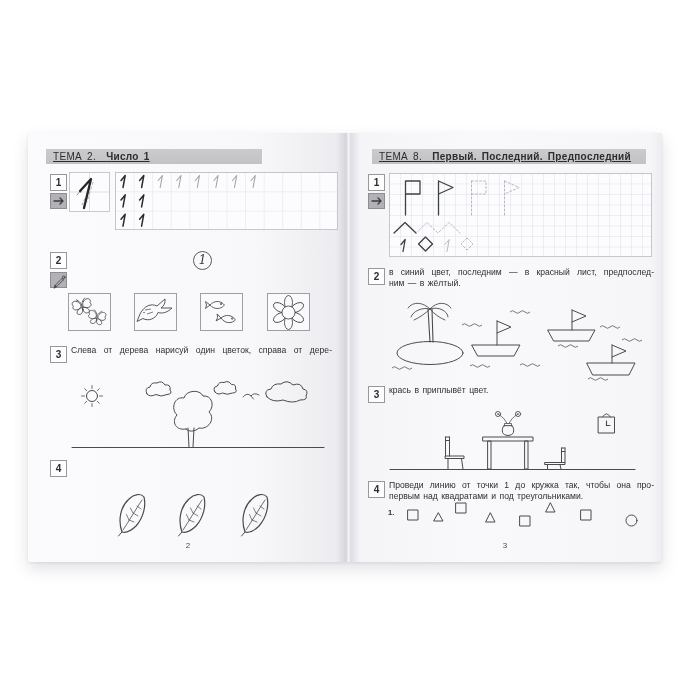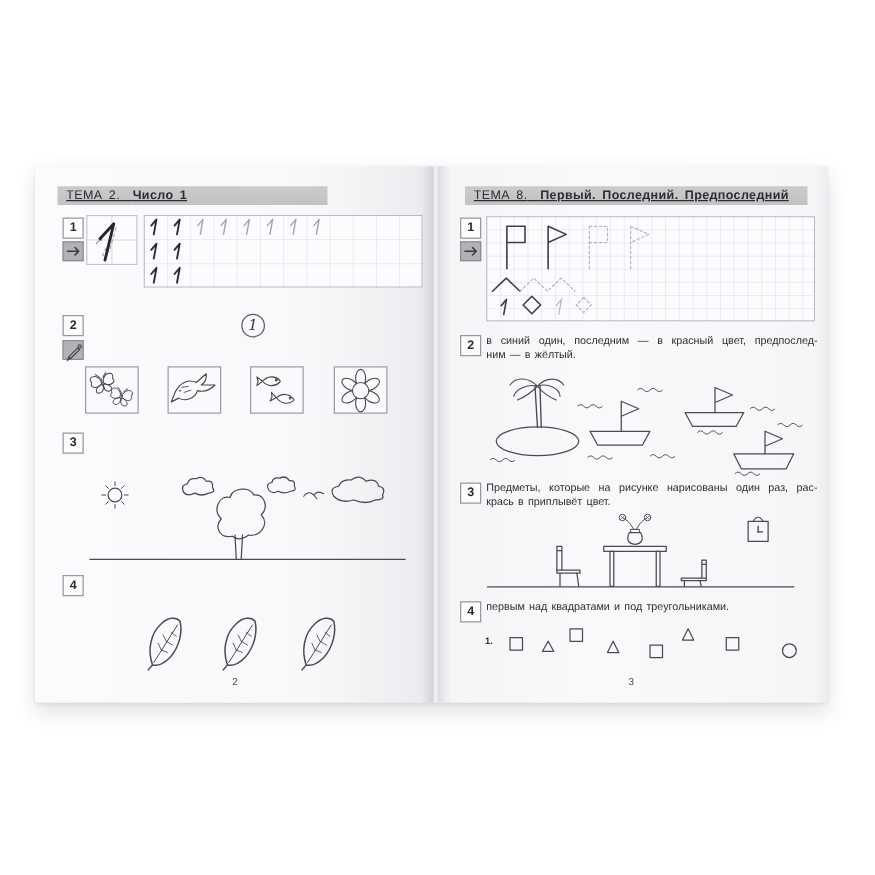--- a/index.html
+++ b/index.html
@@ -174,20 +174,21 @@
             <ellipse rx="4" ry="7" cy="-10" transform="rotate(240)"></ellipse>
             <ellipse rx="4" ry="7" cy="-10" transform="rotate(300)"></ellipse>
             <circle r="6.5" fill="#fafafc"></circle>
           </g>
         </g>
       </svg>
     </div>
 
     <div class="numbox" style="left:22px;top:213px;">3</div>
     <div class="task-text" style="left:43px;top:212px;width:261px;">
+      <div class="jl">Слева от дерева нарисуй один цветок, справа от дере-</div>
     </div>
 
     <div style="position:absolute;left:44px;top:246px;">
       <svg width="256" height="72" viewBox="0 0 256 72">
         <g class="ink">
           <circle cx="20" cy="17" r="5.5"></circle>
           <path d="M27.5,17 L30.5,17 M25.3,11.7 L27.4,9.6 M20,9.5 L20,6.5 M14.7,11.7 L12.6,9.6 M12.5,17 L9.5,17 M14.7,22.3 L12.6,24.4 M20,24.5 L20,27.5 M25.3,22.3 L27.4,24.4" stroke-width="0.8"></path>
           <path d="M75,15 Q72,9 78,8 Q79,3 85,4 Q90,1 93,6 Q99,5 98,11 Q101,15 95,15.5 Q89,18.5 84,15.5 Q78,18.5 75,15 Z"></path>
           <path d="M143,13 Q140,8 145.5,7 Q146.5,2.5 152,3.5 Q156.5,1 159.5,5.5 Q164.5,5 163.5,10 Q166,13.5 160.5,14 Q155,16.5 150.5,14 Q145.5,16.5 143,13 Z"></path>
           <path d="M195,18 Q191,11 199,10 Q201,4 209,5 Q215,0 221,6 Q229,3 231,10 Q237,11 234,17 Q236,21 228,21 Q221,25 211,21 Q201,24 195,18 Z"></path>
@@ -271,21 +272,21 @@
           <path d="M115.5,8 V42 M115.5,8 L130,14.5 L115.5,21"></path>
           <path d="M27,60 L38,49.5 L49,60 L60,49.5 L71,60"></path>
         </g>
         <path d="M56,71.5 L60.2,66.5 L58,78.5" fill="none" stroke="#b4bac2" stroke-width="1" stroke-linecap="round"></path>
         <path d="M78,65 L84,71 L78,77 L72,71 Z" class="dot"></path>
       </svg>
     </div>
 
     <div class="numbox" style="left:20px;top:135px;">2</div>
     <div class="task-text" style="left:41px;top:134px;width:265px;">
-      <div class="jl">в синий один, последним — в красный цвет, предпослед-</div>
+      <div class="jl">в синий цвет, последним — в красный лист, предпослед-</div>
       <div>ним — в жёлтый.</div>
     </div>
 
     <div style="position:absolute;left:40px;top:166px;">
       <svg width="256" height="82" viewBox="0 0 256 82">
         <defs>
           <path id="wv" d="M0,0 q2.5,-2.6 5,0 t5,0 t5,0 t5,0" fill="none" stroke="#54555a" stroke-width="0.8"></path>
         </defs>
         <g class="ink">
           <ellipse cx="42" cy="54" rx="33" ry="11.5"></ellipse>
@@ -305,21 +306,20 @@
         <use href="#wv" x="4" y="69"></use>
         <use href="#wv" x="82" y="67"></use>
         <use href="#wv" x="132" y="66"></use>
         <use href="#wv" x="200" y="80"></use>
         <use href="#wv" x="234" y="41"></use>
       </svg>
     </div>
 
     <div class="numbox" style="left:20px;top:253px;">3</div>
     <div class="task-text" style="left:41px;top:252px;width:265px;">
-      <div class="jl">Предметы, которые на рисунке нарисованы один раз, рас-</div>
       <div>крась в приплывёт цвет.</div>
     </div>
 
     <div style="position:absolute;left:42px;top:276px;">
       <svg width="245" height="62" viewBox="0 0 245 62">
         <g class="ink">
           <path d="M55.5,28 V47 M59.5,28 V47 M55.5,28 H59.5 M55.5,31.5 H59.5"></path>
           <path d="M55.5,47 H74 V49.5 H55.5 Z"></path>
           <path d="M58,49.5 V60 M71.5,49.5 L73,60"></path>
           <rect x="93" y="28" width="50" height="4"></rect>
@@ -340,20 +340,21 @@
             <path d="M8.5,13.5 V9 M8.5,13.5 H12" stroke-width="1.1"></path>
             <circle cx="8.5" cy="13.5" r="0.7" fill="#4a4b50" stroke="none"></circle>
           </g>
           <path d="M0,60.5 H245" stroke-width="1.1"></path>
         </g>
       </svg>
     </div>
 
     <div class="numbox" style="left:20px;top:348px;">4</div>
     <div class="task-text" style="left:41px;top:347px;width:265px;">
+      <div class="jl">Проведи линию от точки 1 до кружка так, чтобы она про-</div>
       <div>первым над квадратами и под треугольниками.</div>
     </div>
 
     <div class="startpt" style="left:40px;top:375px;">1.</div>
 
     <div style="position:absolute;left:55px;top:368px;">
       <svg width="240" height="30" viewBox="0 0 240 30">
         <g class="ink" stroke-width="1.1">
           <rect x="5" y="9" width="10" height="10"></rect>
           <path d="M31,20 H40 L35.5,12 Z"></path>

